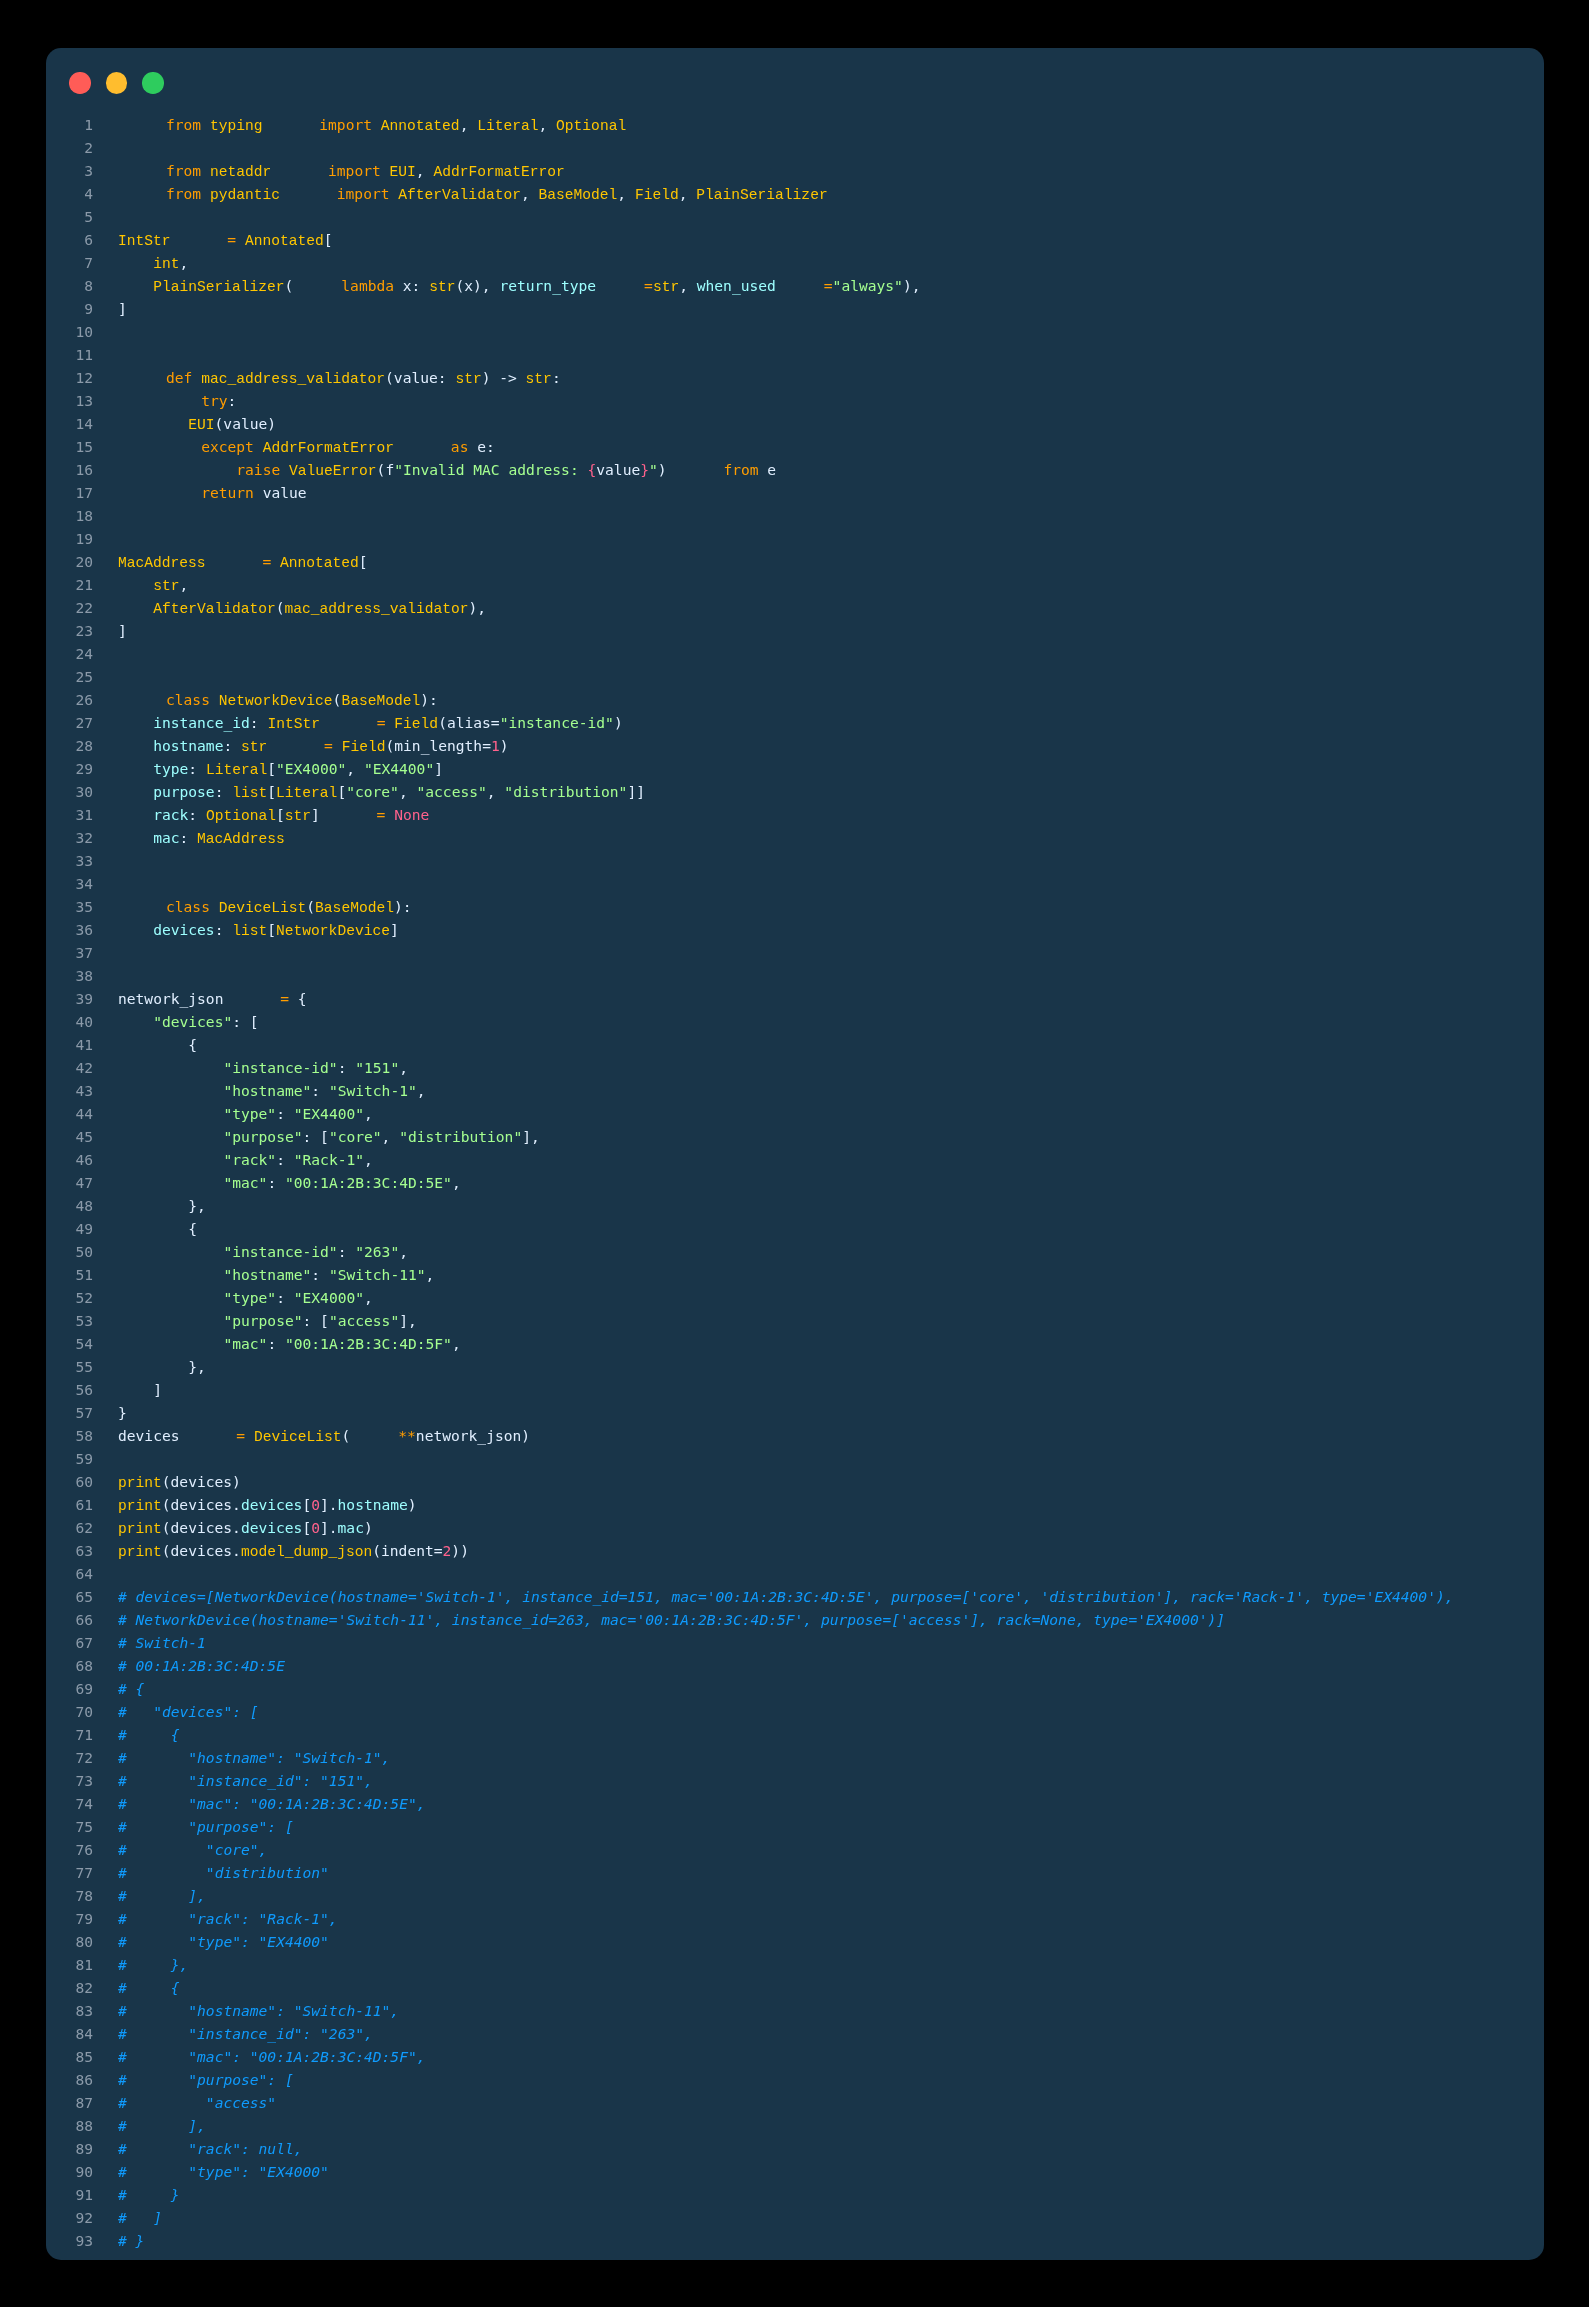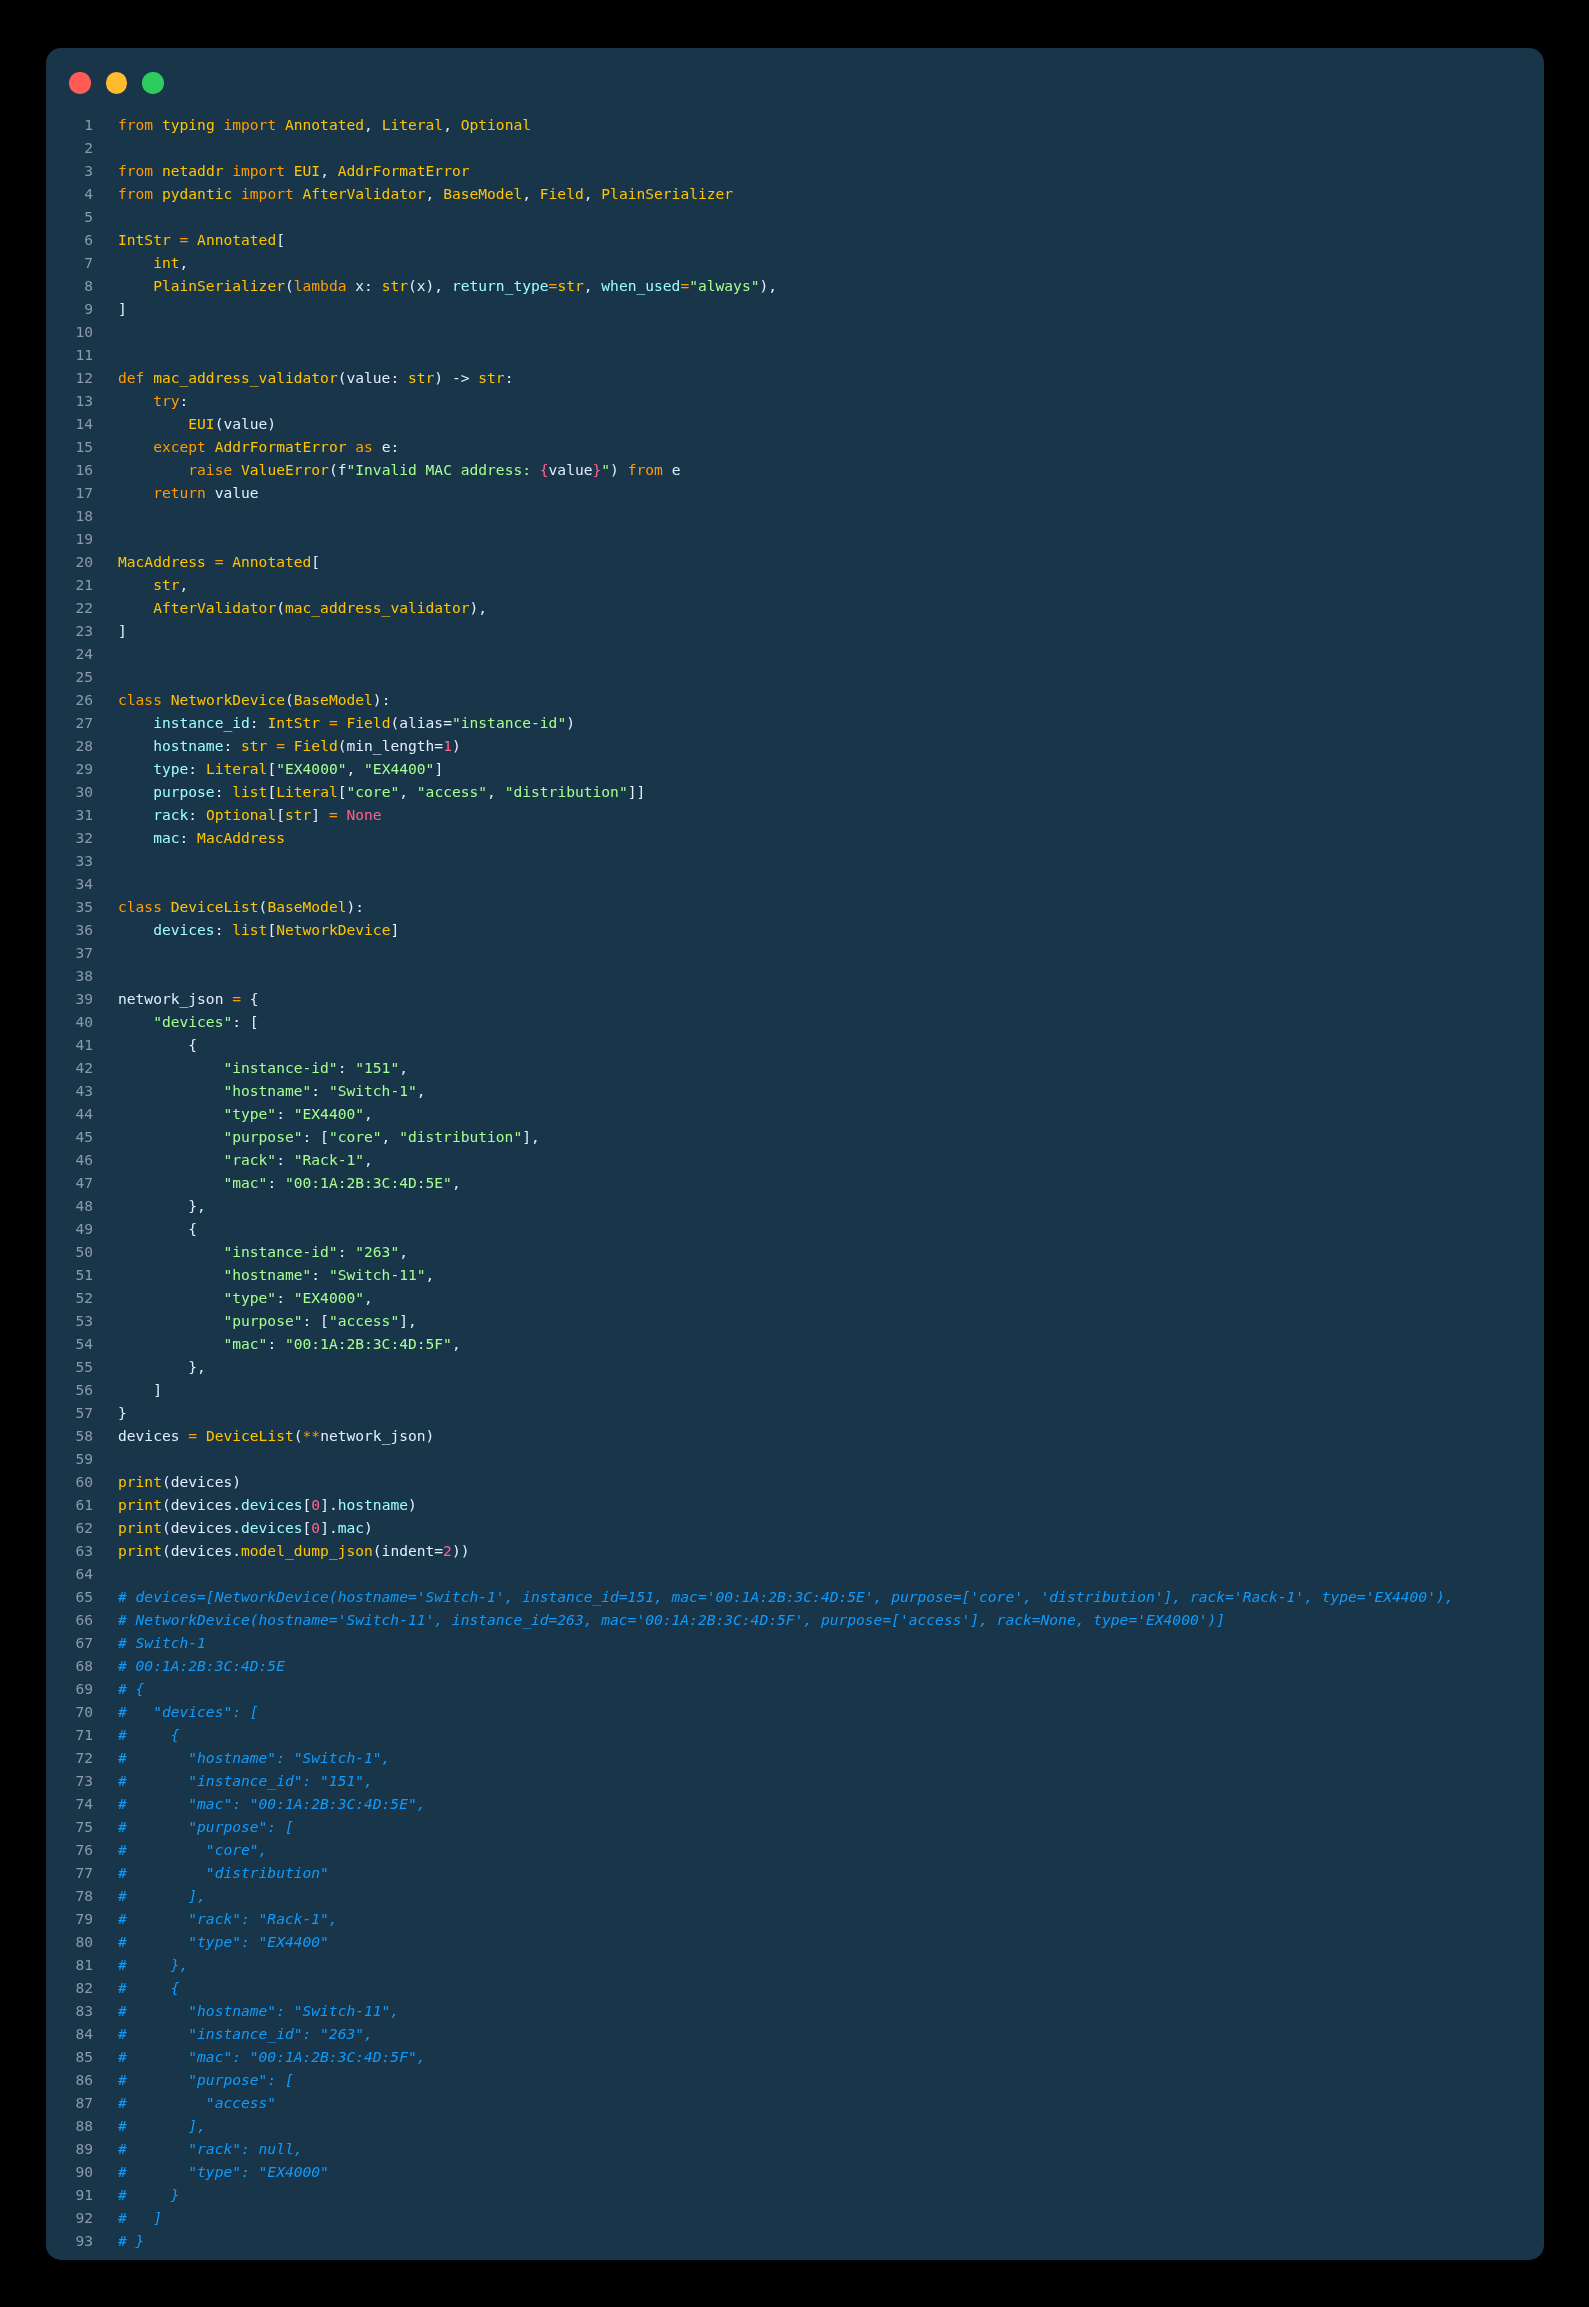--- a/index.html
+++ b/index.html
@@ -34,22 +34,22 @@
   .num {
     display: inline-block;
     width: 47px;
     margin-right: 25px;
     text-align: right;
     color: var(--line_number, #8b9aa9);
   }
   .src { }
 
   .p { color: var(--plain, #e1efff); }
-  .k { color: var(--keyword, #ff9d00); }
-  .f { color: var(--function, #ffc600); }
+  .k { color: var(--keyword, #ff9d00); margin-left: 48px; }
+  .f { color: var(--function, #ffc600); font-family: Liberation Mono, monospace; }
   .s { color: var(--string, #a5ff90); }
   .n { color: var(--number, #ff628c); }
   .a { color: var(--property, #9effff); }
   .c { color: var(--comment, #0f9bfd); font-style: italic; }
 </style>
 </head>
 <body>
 
 <div class="screen">
   <div class="window">

